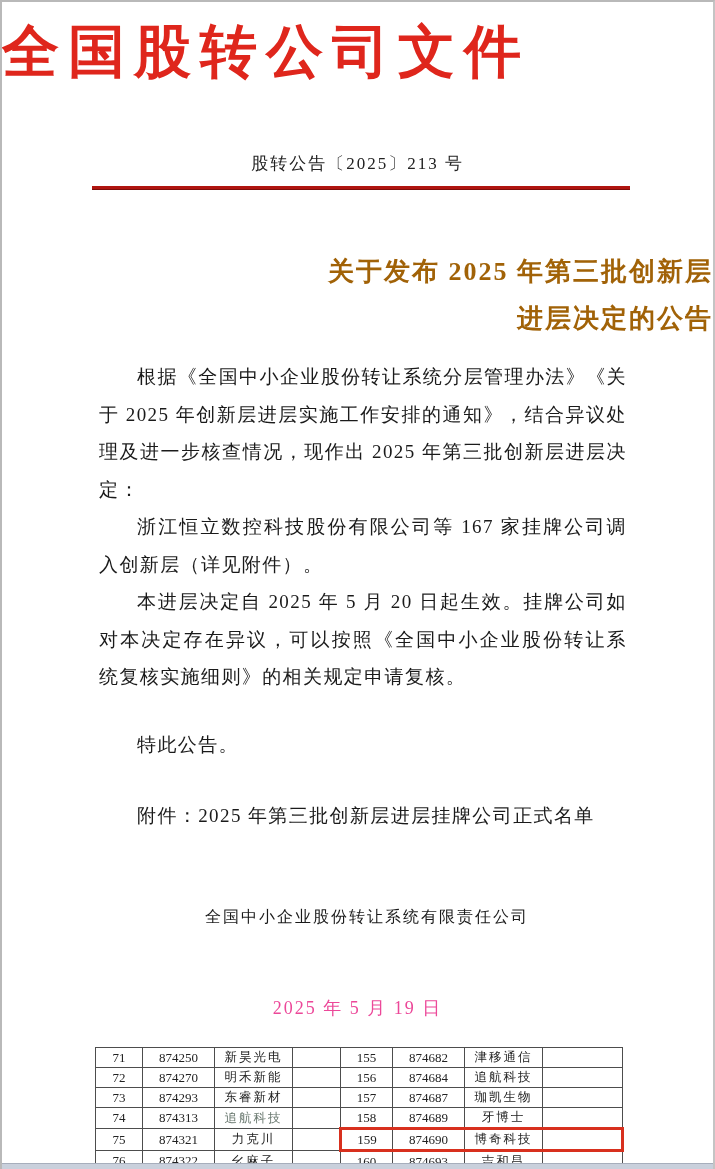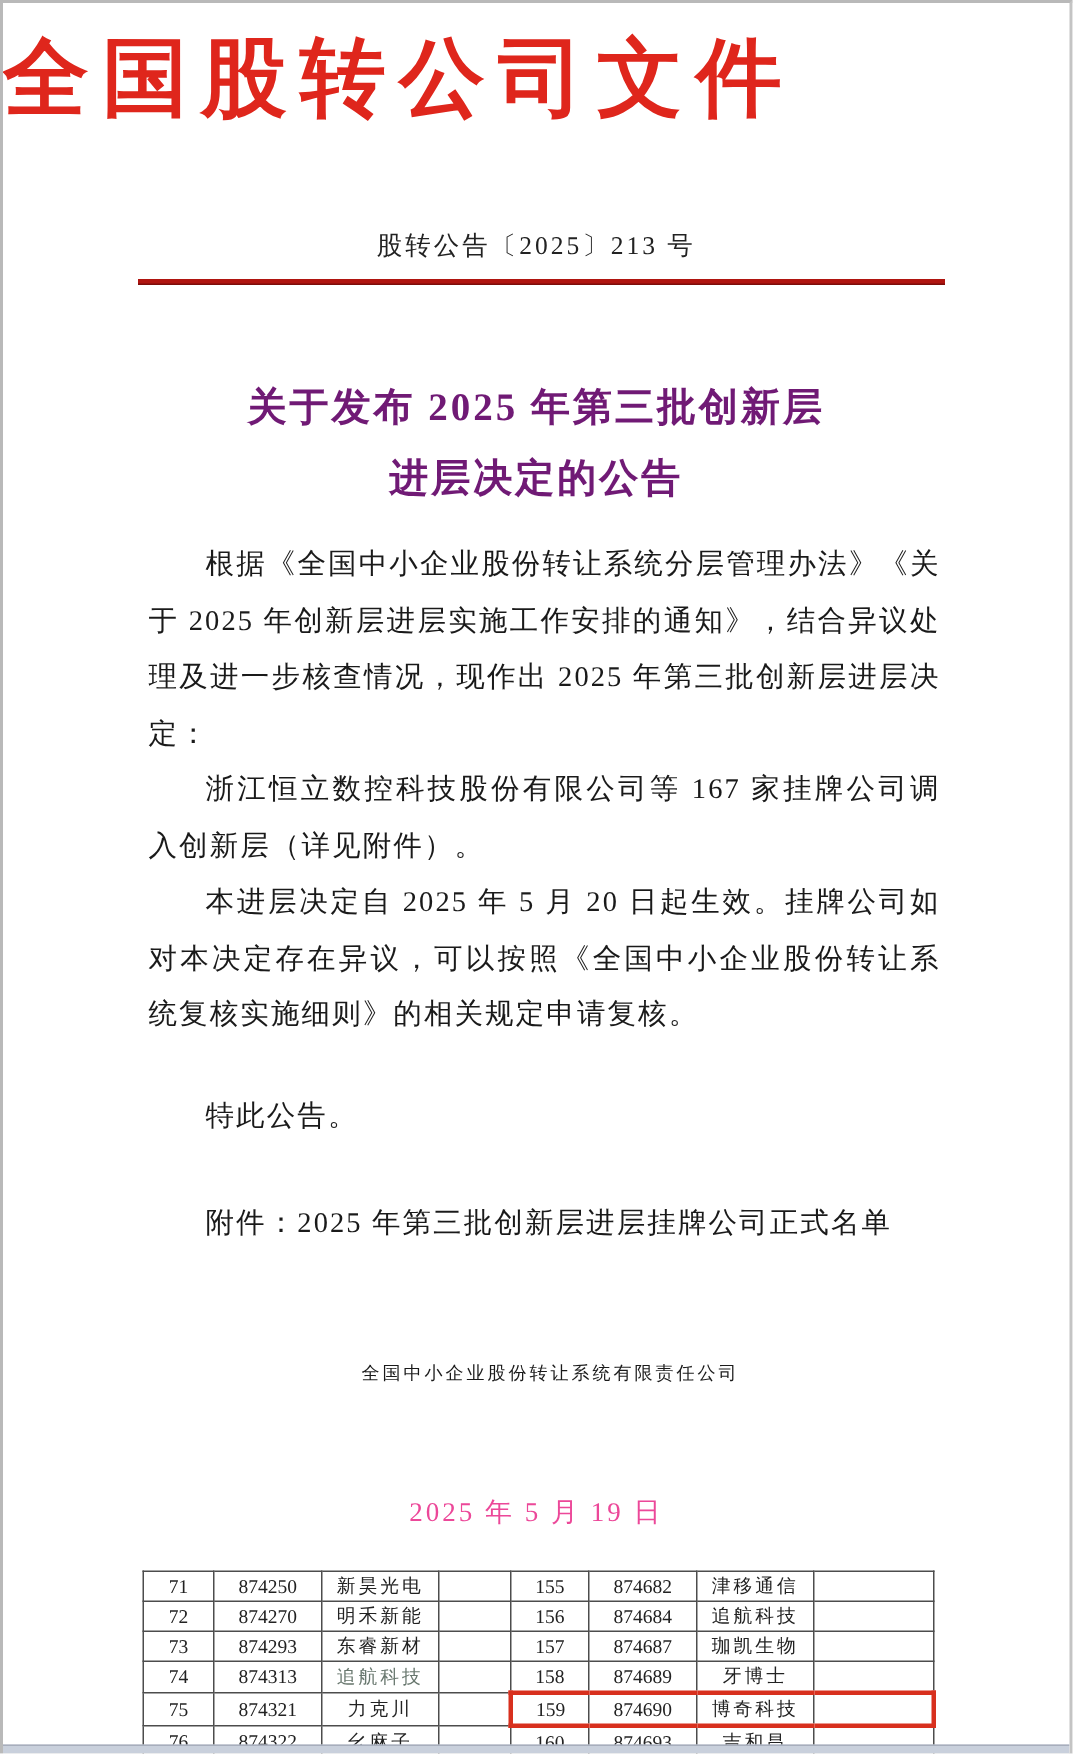--- a/index.html
+++ b/index.html
@@ -29,41 +29,41 @@
     font-size:17px;letter-spacing:2px;
     color:#222;
   }
   .red-rule{
     position:absolute;top:184px;left:90px;width:538px;height:3px;
     background:#b01510;
     border-bottom:1px solid #7d0d0a;
   }
   .doc-title{
     position:absolute;top:246px;left:0;right:0;
-    text-align:center;
+    text-align:right;
     font-size:26px;font-weight:bold;
     letter-spacing:2px;
     line-height:47px;
-    color:#701a75;
+    color:#a16207;
   }
   .body-text{
     position:absolute;top:356px;left:97px;width:528px;
     font-size:19px;
     line-height:37.5px;
     letter-spacing:1.4px;
     text-align:justify;
     color:#1a1a1a;
   }
   .body-text p{margin:0;text-indent:2em;font-family:Liberation Serif, serif;}
   .closing{margin-top:30px !important;}
   .attachment{margin-top:34px !important;}
   .issuer{
     position:absolute;top:905px;left:0;right:0;
     text-align:center;
-    font-size:12px;letter-spacing:2px;
+    font-size:16px;letter-spacing:2px;
     color:#1a1a1a;
     padding-left:19px;
   }
   .issue-date{
     position:absolute;top:994px;left:0;right:0;
     text-align:center;
     font-size:18px;letter-spacing:2px;
     color:#ec4899;
   }
   .roster-table{

